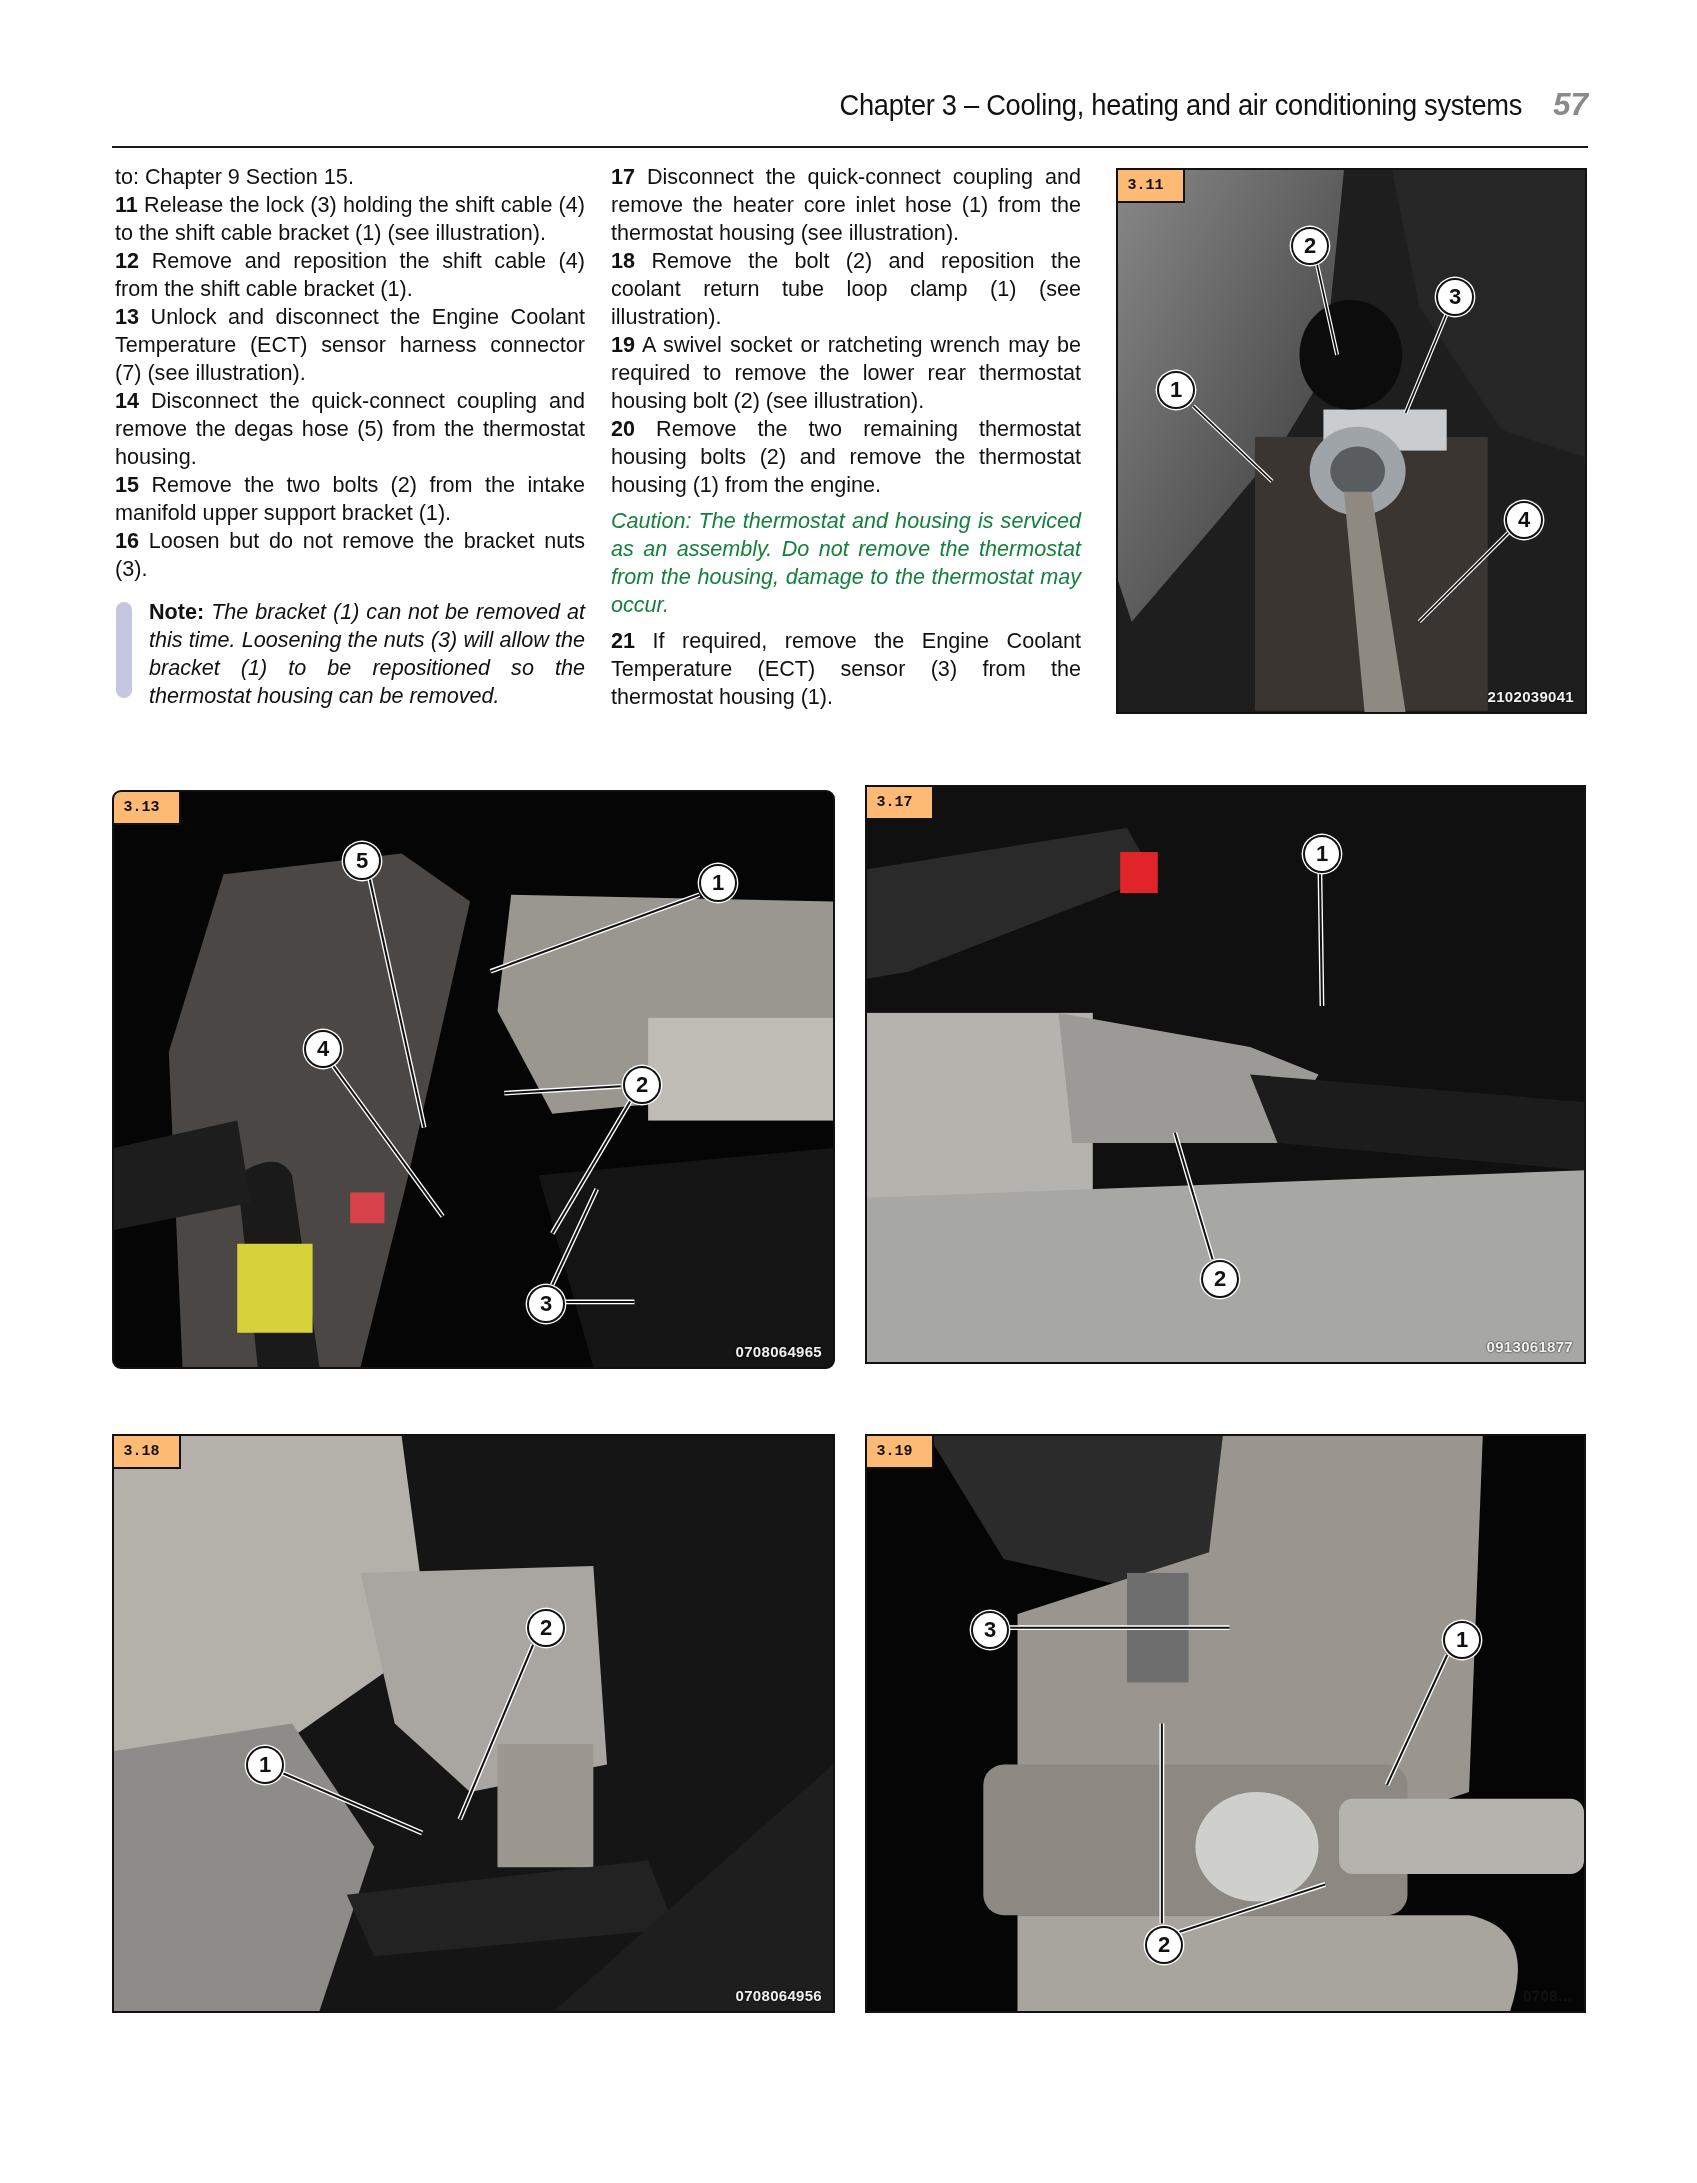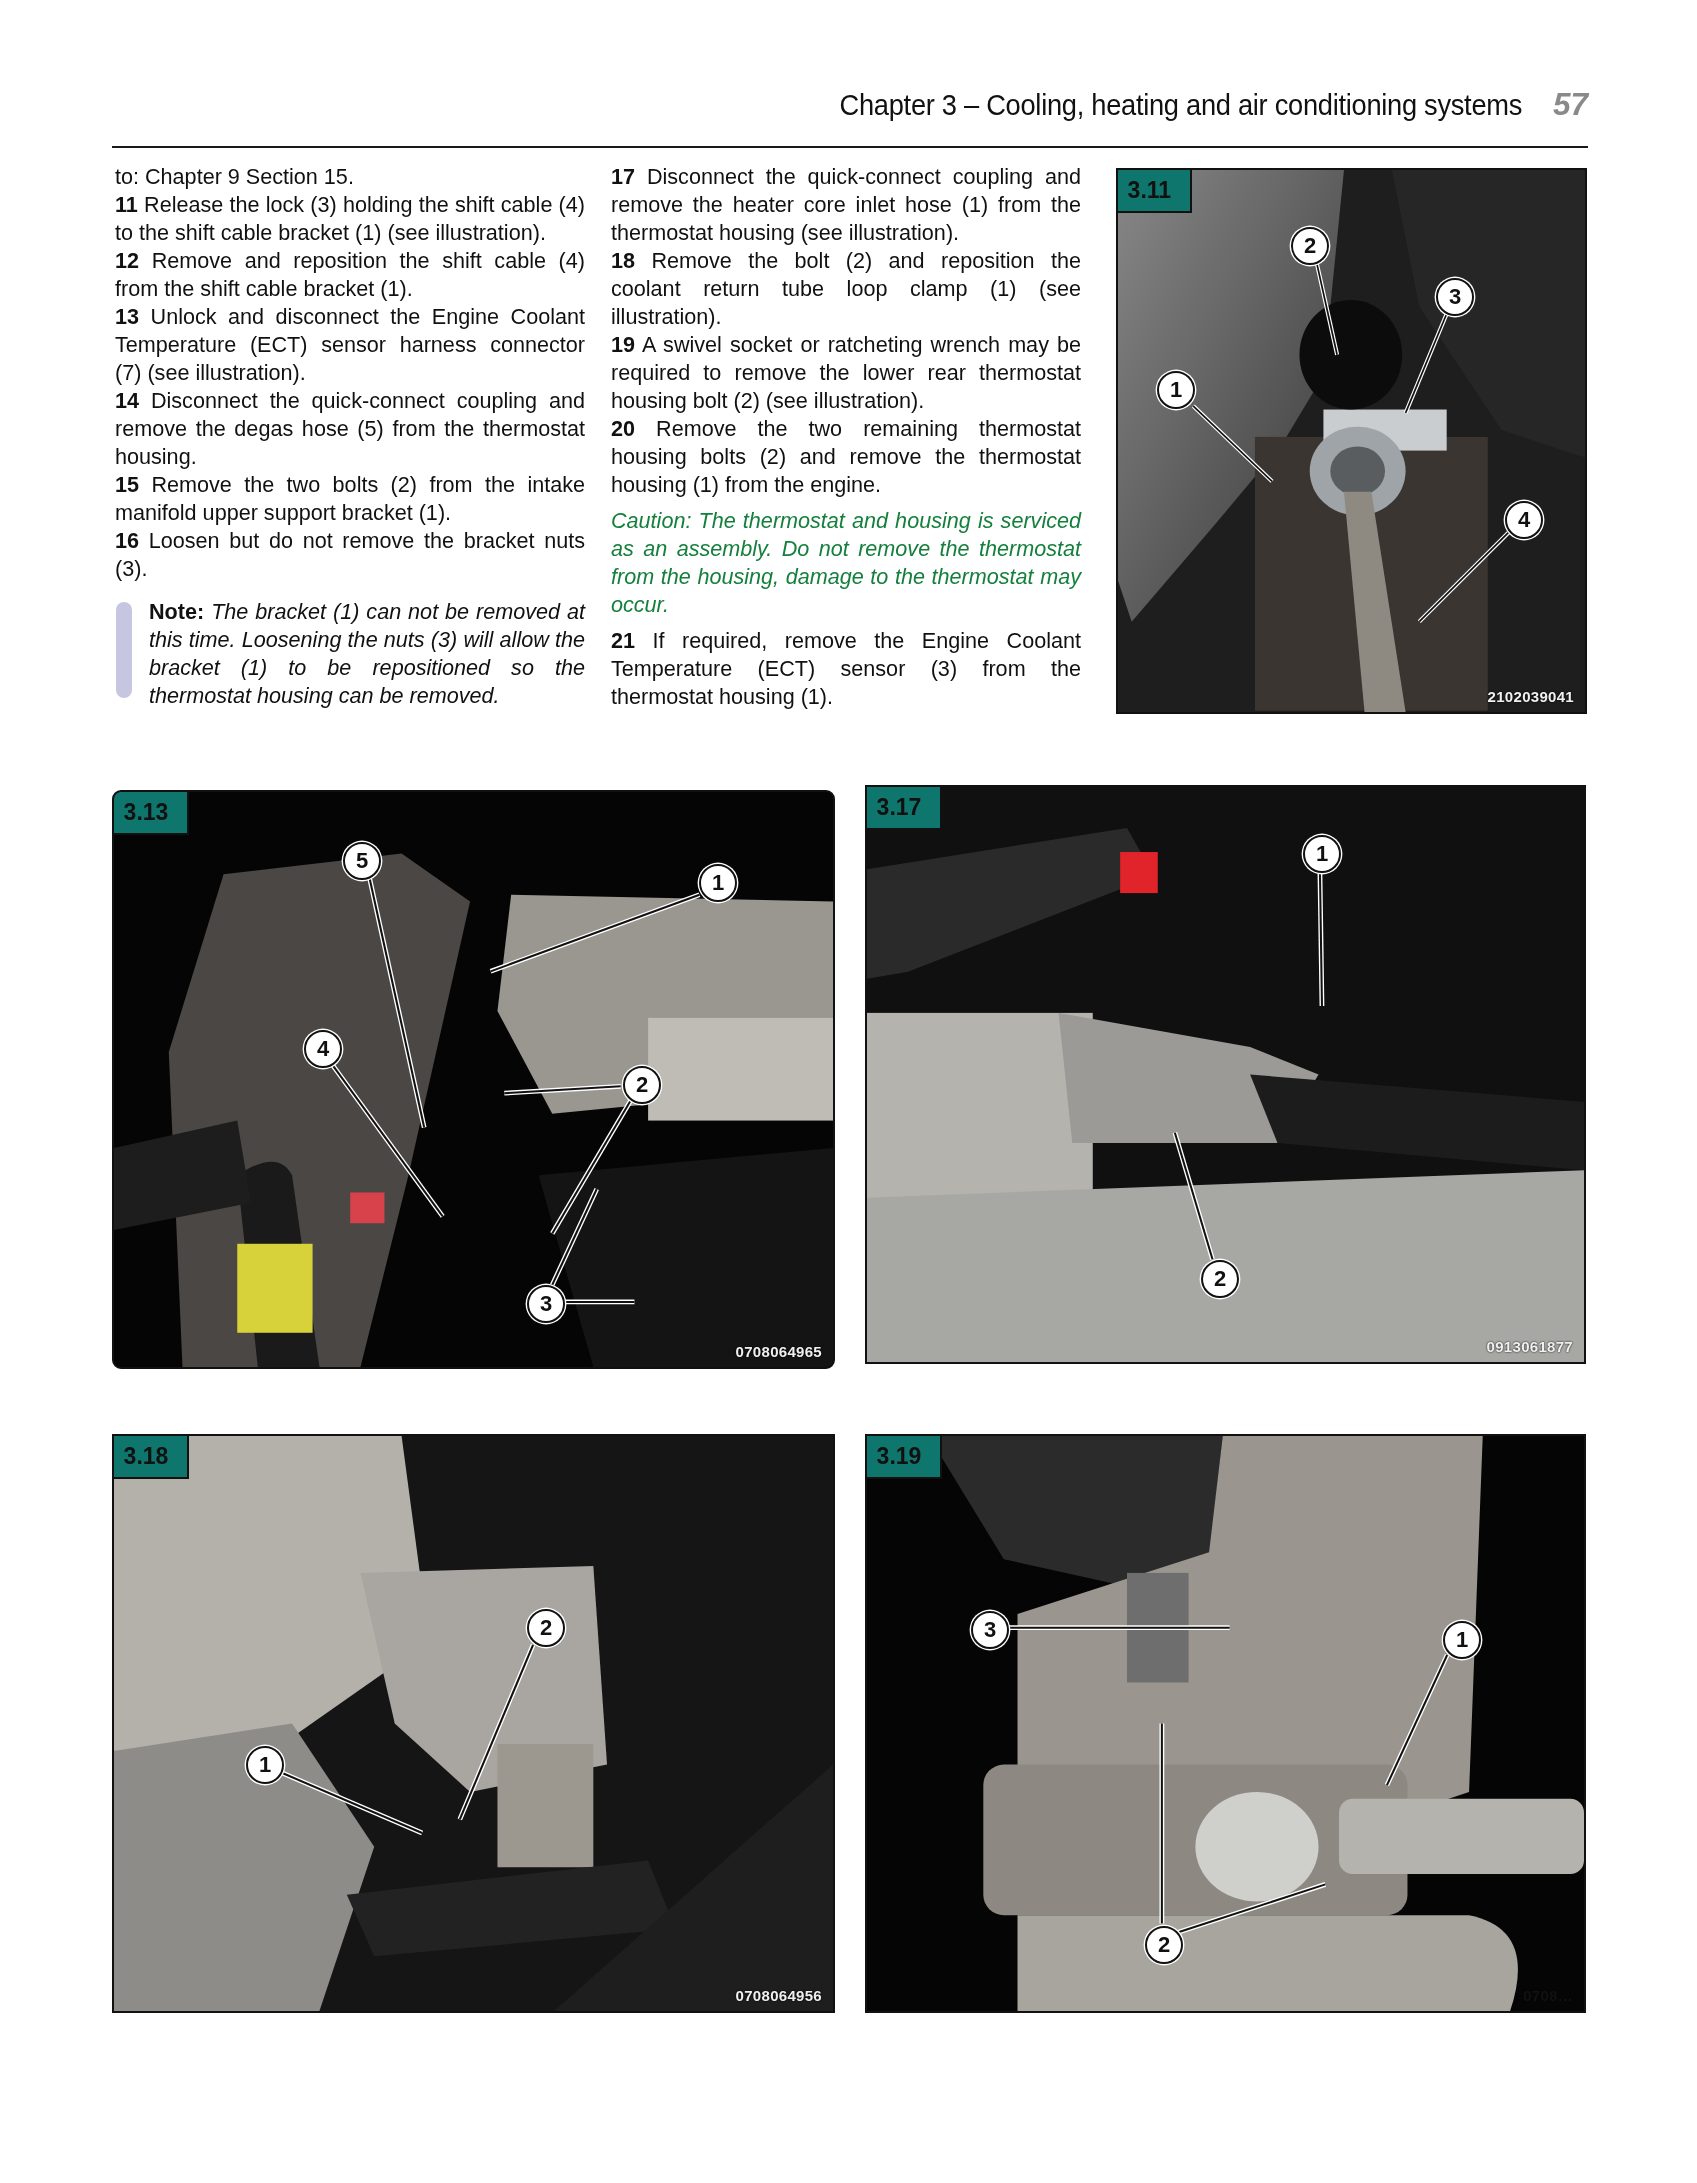--- a/index.html
+++ b/index.html
@@ -18,22 +18,22 @@
 
   .note { position:relative; margin-top:15px; padding-left:34px; }
   .note-bar { position:absolute; left:1.4px; top:4.1px; width:15.7px; height:96px; background:#c6c6e1; border-radius:8.2px; }
   .note-text { font-style:italic; }
   .note-label { font-weight:bold; font-style:normal; }
 
   .caution { margin:8.2px 0 8.2px 0; color:#15803d; font-weight:normal; font-style:italic; }
 
   .photo { position:absolute; border:2.1px solid #111; background:#0b0b0b; overflow:hidden; }
   .photo svg { position:absolute; left:0; top:0; width:100%; height:100%; }
-  .fig-label { position:absolute; left:0; top:0; background:#0f766e; border-right:2.1px solid #111; border-bottom:2.1px solid #111;
-               font-weight:bold; font-size:23px; padding:6.8px 19px 6.8px 9.6px; color:#111; z-index:2; }
+  .fig-label { position:absolute; left:0; top:0; background:#fdba74; border-right:2.1px solid #111; border-bottom:2.1px solid #111;
+               font-weight:bold; font-size:15px; padding:6.8px 19px 6.8px 9.6px; color:#111; z-index:2;font-family:Liberation Mono, monospace; }
   .fig-id { position:absolute; right:11px; bottom:6.8px; color:#f0f0f0; font-weight:bold; font-size:15px; letter-spacing:0.3px; z-index:2;
             text-shadow:0 0 2.1px #000; }
   .callout { position:absolute; width:34px; height:34px; margin-left:-17px; margin-top:-17px; border-radius:50%; background:#fff;
              border:2.7px solid #111; box-shadow:0 0 0 1.4px #fff; font-weight:bold; font-size:22px; line-height:34px; text-align:center; z-index:3; }
 </style>
 </head>
 <body>
 
 <div class="header">
   <span class="header-title">Chapter 3 – Cooling, heating and air conditioning systems</span>

